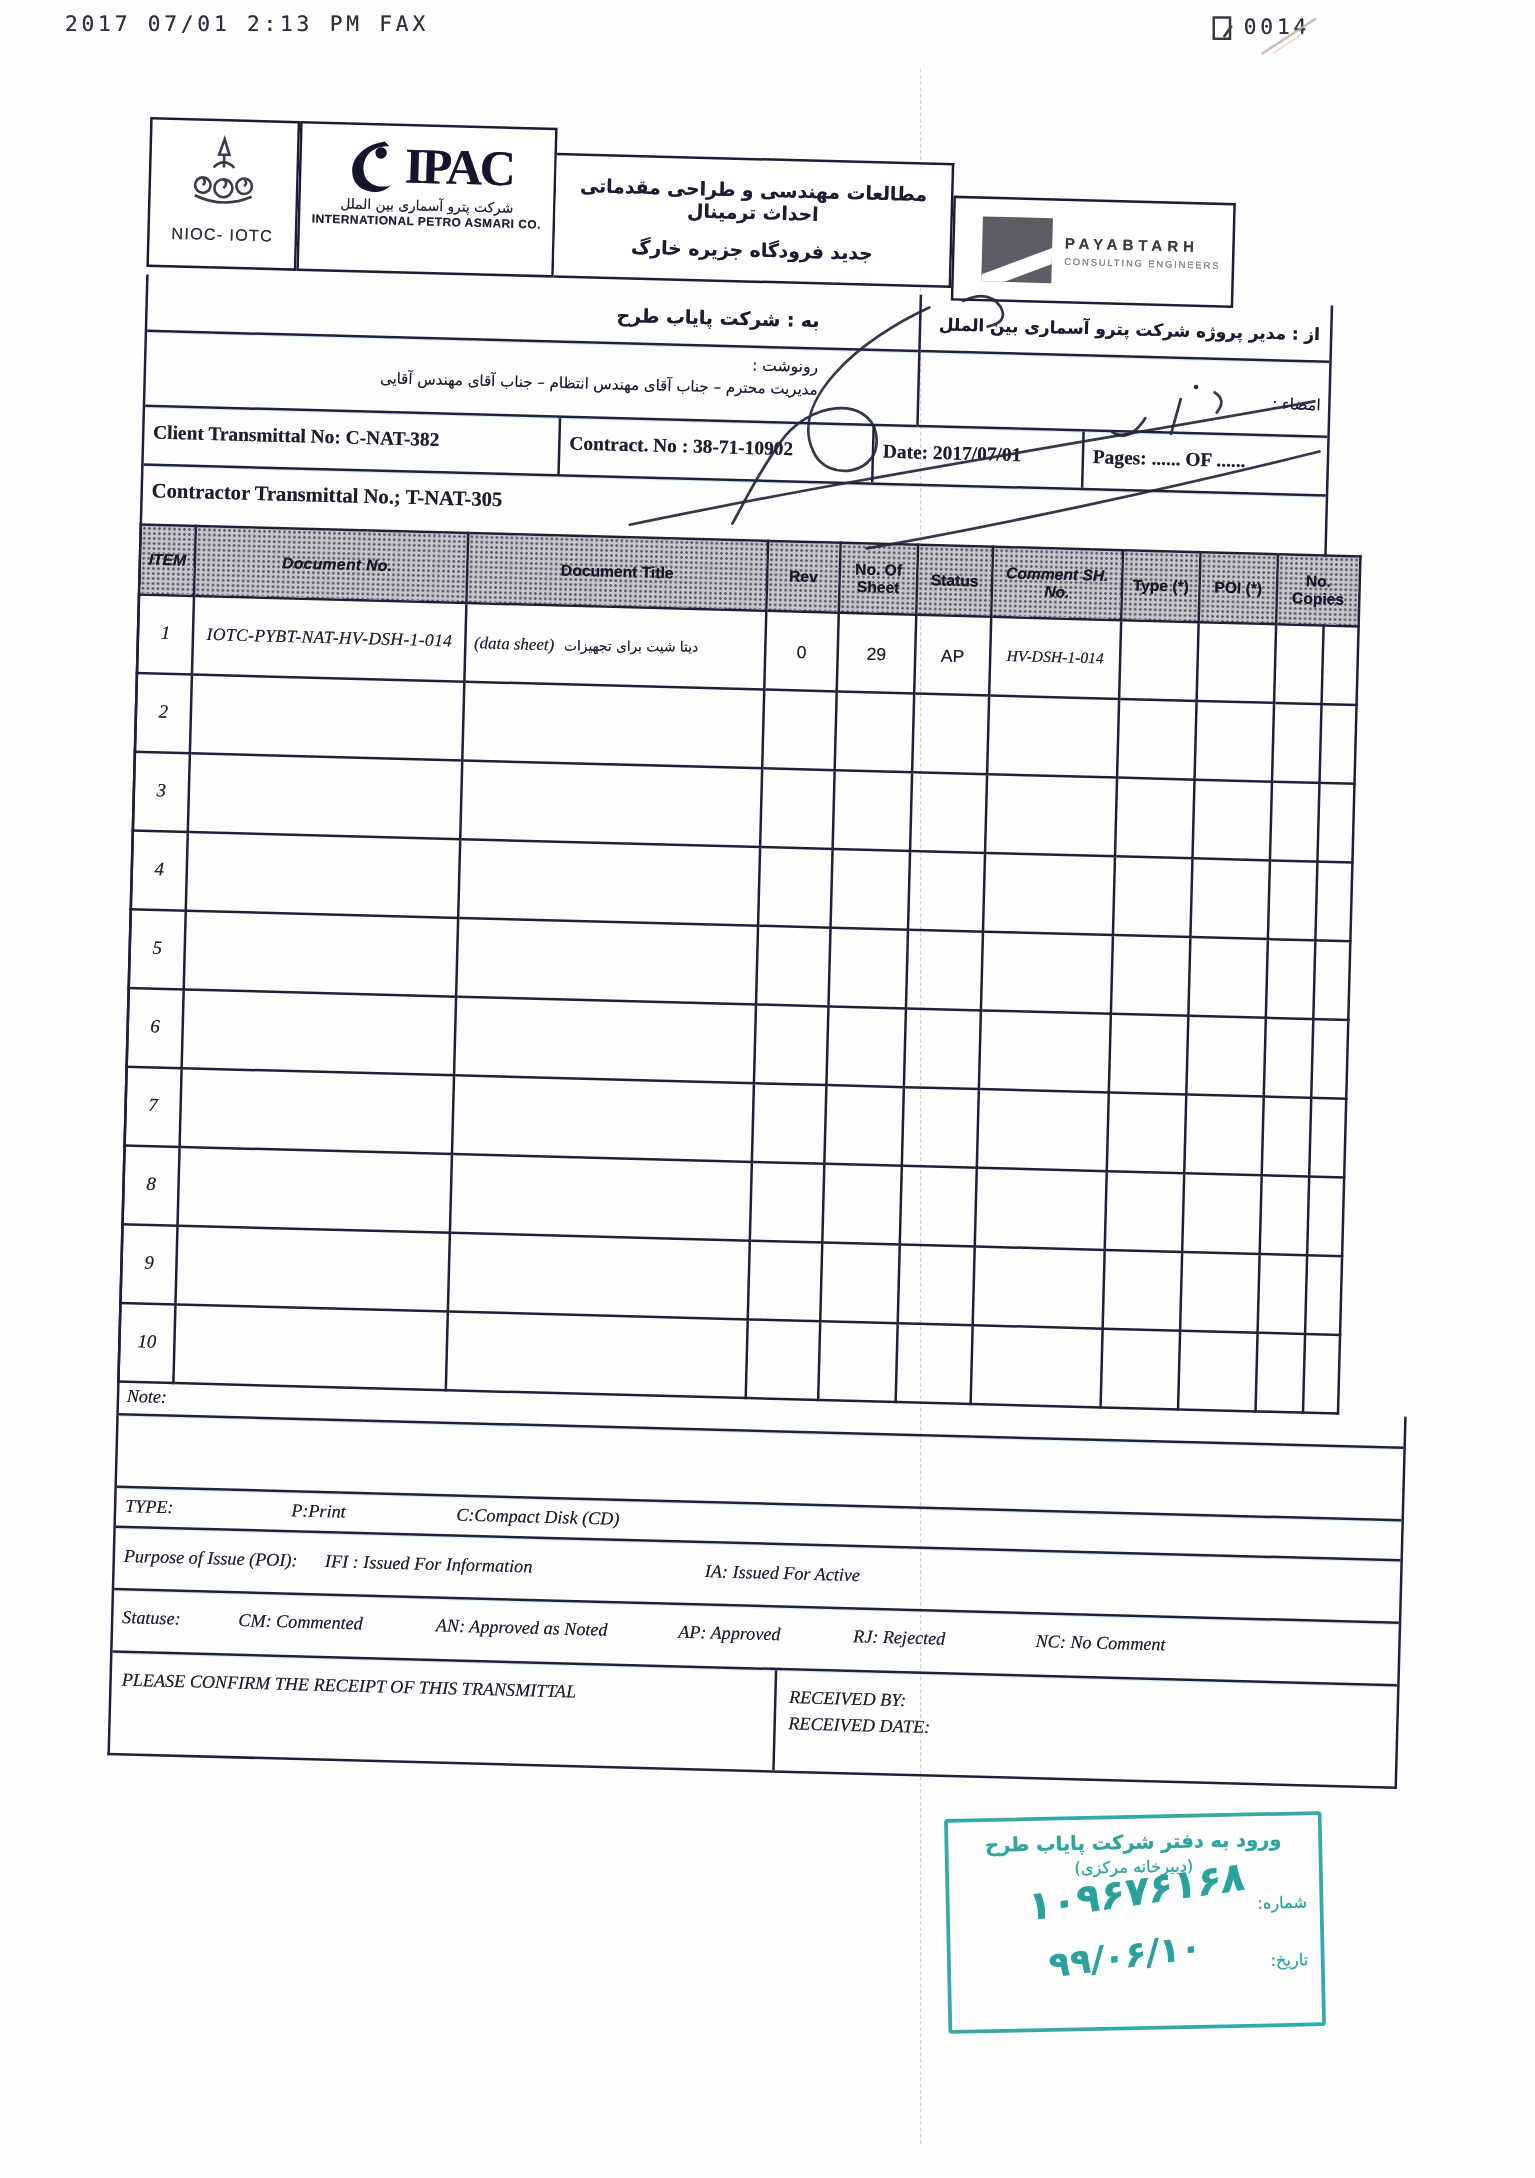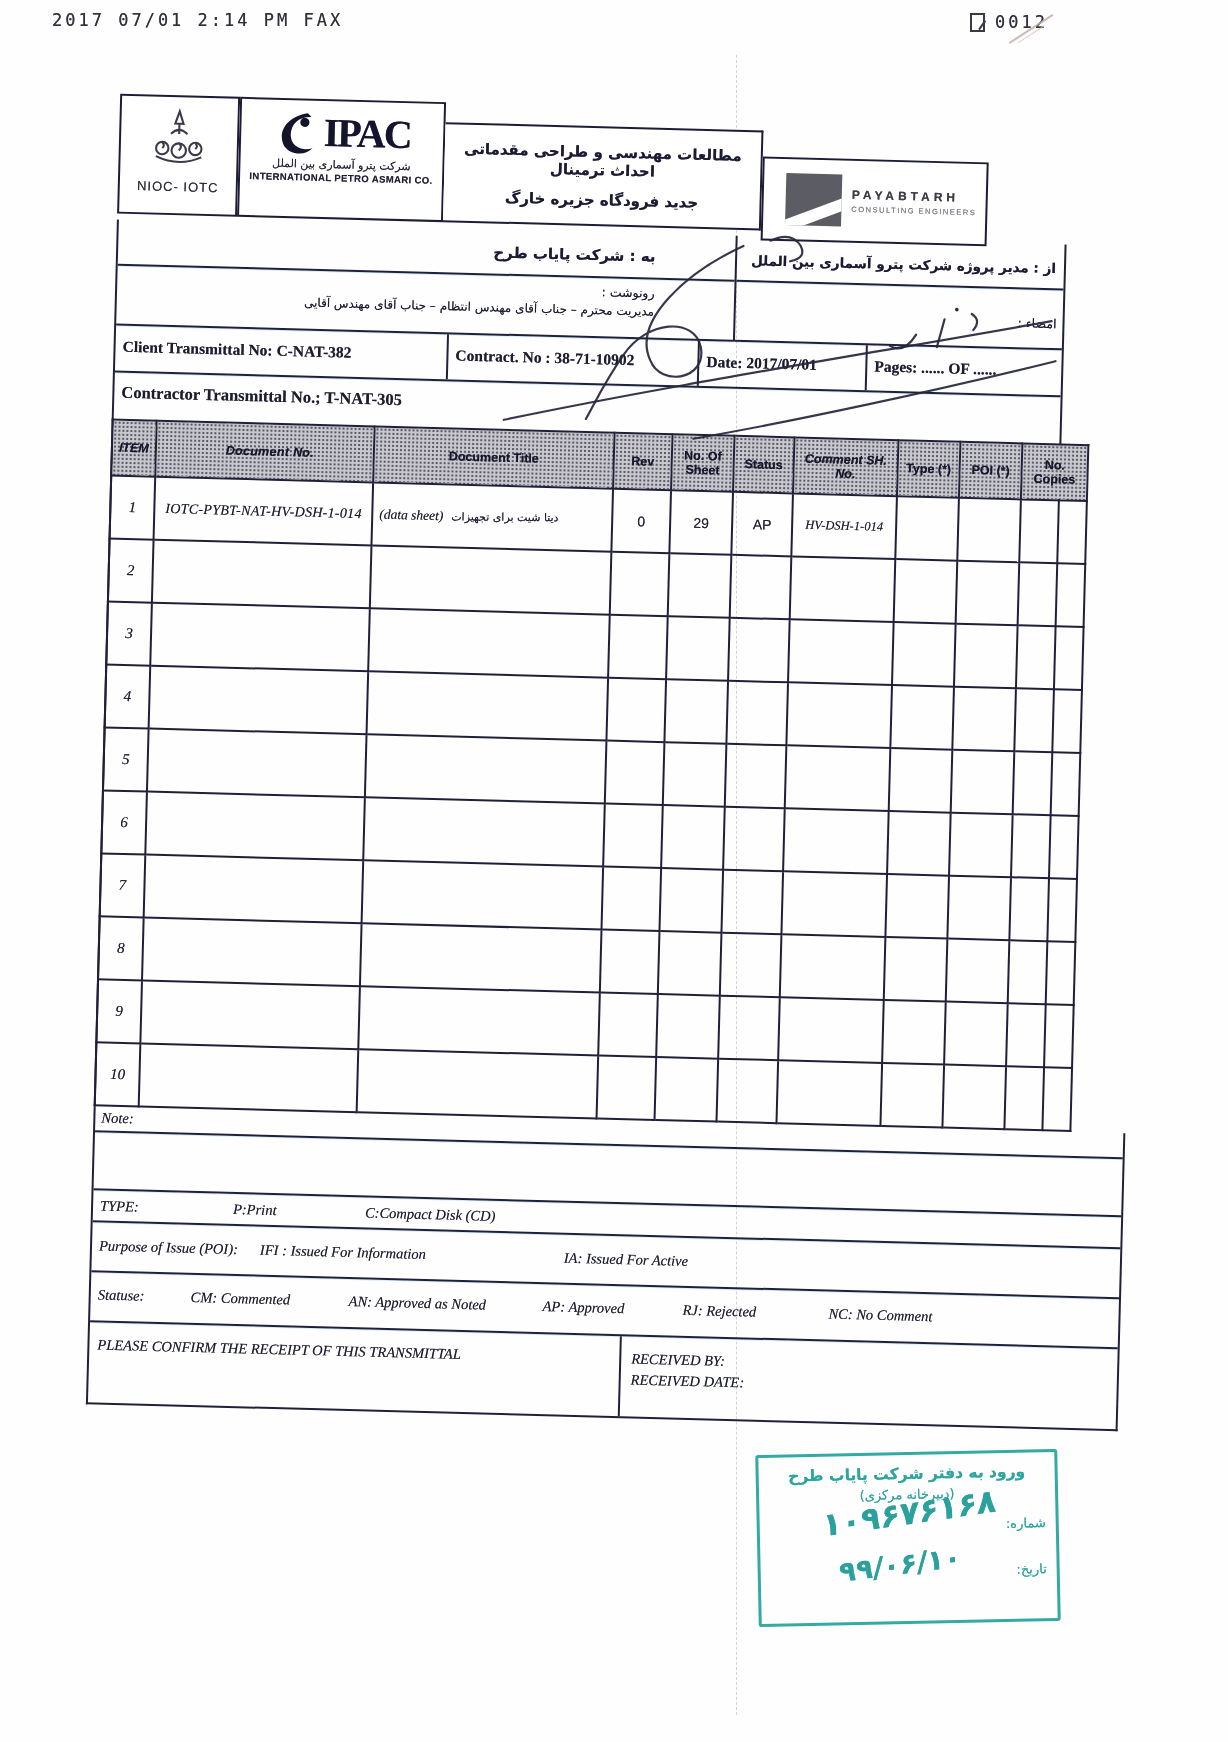--- a/index.html
+++ b/index.html
@@ -110,24 +110,24 @@
   .hand-date { right:95px; top:0px; font-size:28px; transform:rotate(-6deg) skewX(-6deg); letter-spacing:2px; }
 
   svg .ink { stroke:#26263c; stroke-width:2.2; fill:none; stroke-linecap:round; opacity:.92; }
 </style>
 </head>
 <body>
 
 <div class="page">
 
   <div class="fax-header">
-    <span class="fax-dt">2017 07/01 2:14 PM FAX</span>
+    <span class="fax-dt">2017 07/01 2:13 PM FAX</span>
     <span class="fax-right">
       <span class="fax-page-icon"></span>
-      <span>0012</span>
+      <span>0014</span>
     </span>
   </div>
 
   <div class="fold-line"></div>
   <div class="pencil-mark"></div>
 
   <div class="form">
 
     <div class="header-band">
       <div class="hbox box-nioc">

